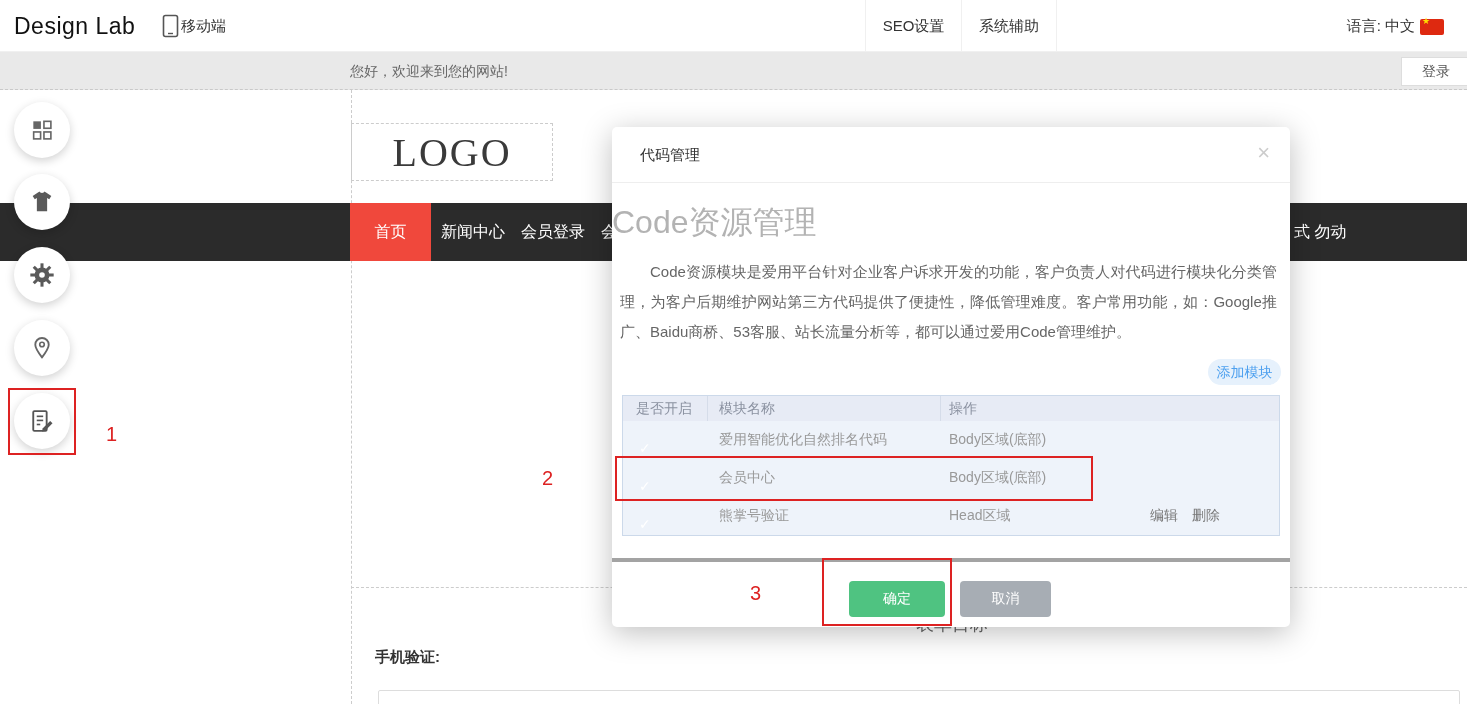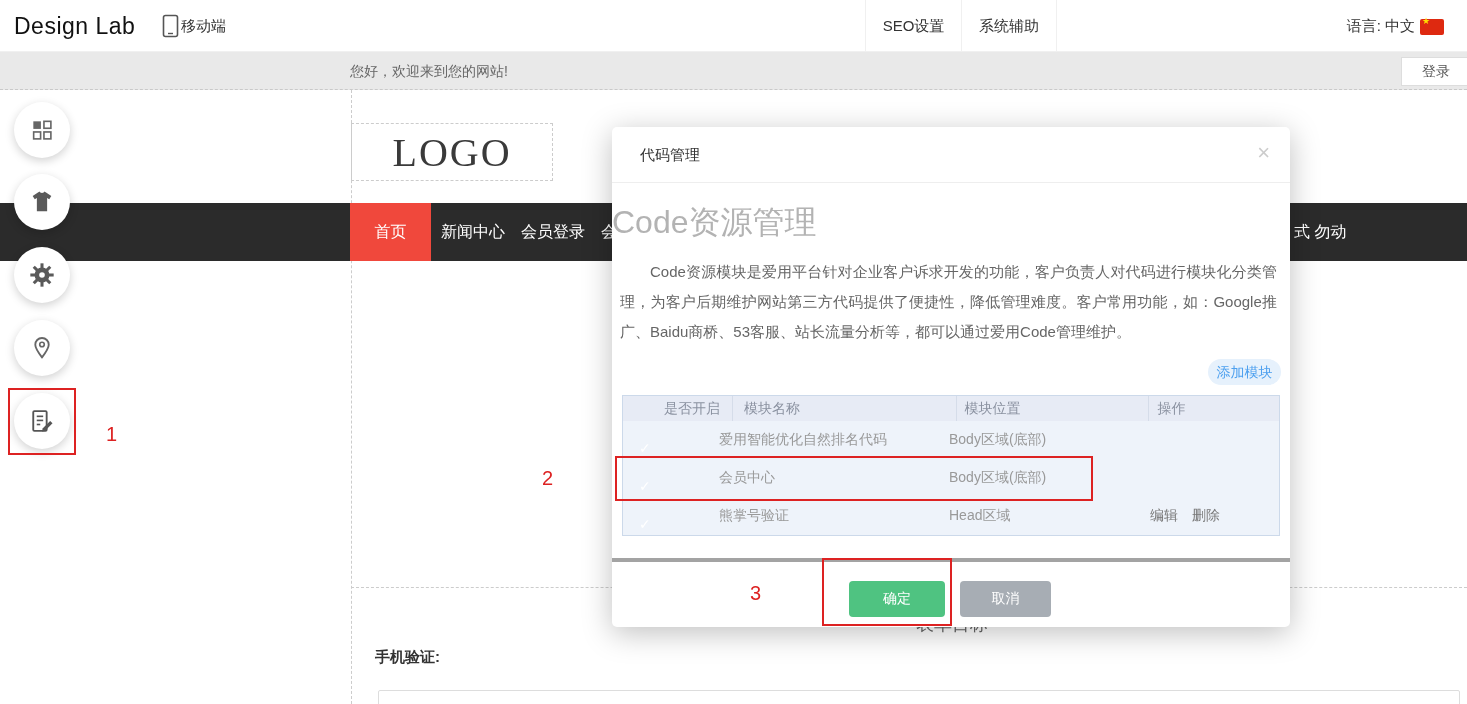--- a/index.html
+++ b/index.html
@@ -46,21 +46,21 @@
   
   .modal { position:absolute; left:612px; top:127px; width:678px; height:500px; background:#fff; border-radius:5px; box-shadow:0 6px 30px rgba(0,0,0,.25); z-index:10; }
   .modal-header { position:relative; height:56px; border-bottom:1px solid #eee; }
   .modal-title { position:absolute; left:28px; top:0; height:56px; line-height:56px; font-size:15px; color:#333; }
   .modal-close { position:absolute; right:20px; top:15px; font-size:22px; color:#ccc; line-height:1; cursor:pointer; }
   .modal-heading { margin-top:18px; font-size:32px; color:#b3b3b3; }
   .modal-desc { margin:12px 13px 0 8px; font-size:15px; color:#666; line-height:30px; text-indent:2em; text-align:justify; }
   .add-module-btn { position:absolute; right:9px; top:232px; width:73px; height:26px; line-height:26px; text-align:center; background:#e6f1fc; color:#4da0ef; font-size:14px; border-radius:13px; cursor:pointer; }
 
   .mod-table { position:absolute; left:10px; top:268px; width:658px; border:1px solid #ccd9ea; background:#eef3fa; }
-  .mt-header { display:flex; height:25px; background:#e7ebf5; color:#8a91a0; font-size:14px; line-height:24px;padding-left:28px; }
+  .mt-header { display:flex; height:25px; background:#e7ebf5; color:#8a91a0; font-size:14px; line-height:24px; }
   .mt-header .c { border-right:1px solid #d5dce9; }
   .mt-header .c:last-child { border-right:none; }
   .c1 { width:85px; padding-left:13px; }
   .c2 { width:233px; padding-left:11px; }
   .c3 { width:201px; padding-left:8px; }
   .c4 { width:135px; padding-left:8px; }
   .mt-row { display:flex; height:38px; align-items:center; font-size:14px; color:#999; }
   .checkbox { width:18px; height:18px; background:#4fc381; border-radius:3px; position:relative; cursor:pointer; }
   .checkbox::after { content:"✓"; position:absolute; left:3px; top:0px; color:#fff; font-size:14px; font-weight:bold; }
   .row-actions { display:flex; gap:14px; color:#777; }
@@ -193,21 +193,20 @@
       <div class="modal-close">×</div>
     </div>
     <div class="modal-heading">Code资源管理</div>
     <div class="modal-desc">Code资源模块是爱用平台针对企业客户诉求开发的功能，客户负责人对代码进行模块化分类管理，为客户后期维护网站第三方代码提供了便捷性，降低管理难度。客户常用功能，如：Google推广、Baidu商桥、53客服、站长流量分析等，都可以通过爱用Code管理维护。</div>
     <div class="add-module-btn">添加模块</div>
 
     <div class="mod-table">
       <div class="mt-header">
         <div class="c c1">是否开启</div>
         <div class="c c2">模块名称</div>
-        <div class="c c3">模块位置</div>
         <div class="c c4">操作</div>
       </div>
       <div class="mt-row">
         <div class="c1"><span class="checkbox"></span></div>
         <div class="c2">爱用智能优化自然排名代码</div>
         <div class="c3">Body区域(底部)</div>
         <div class="c4"></div>
       </div>
       <div class="mt-row">
         <div class="c1"><span class="checkbox"></span></div>

